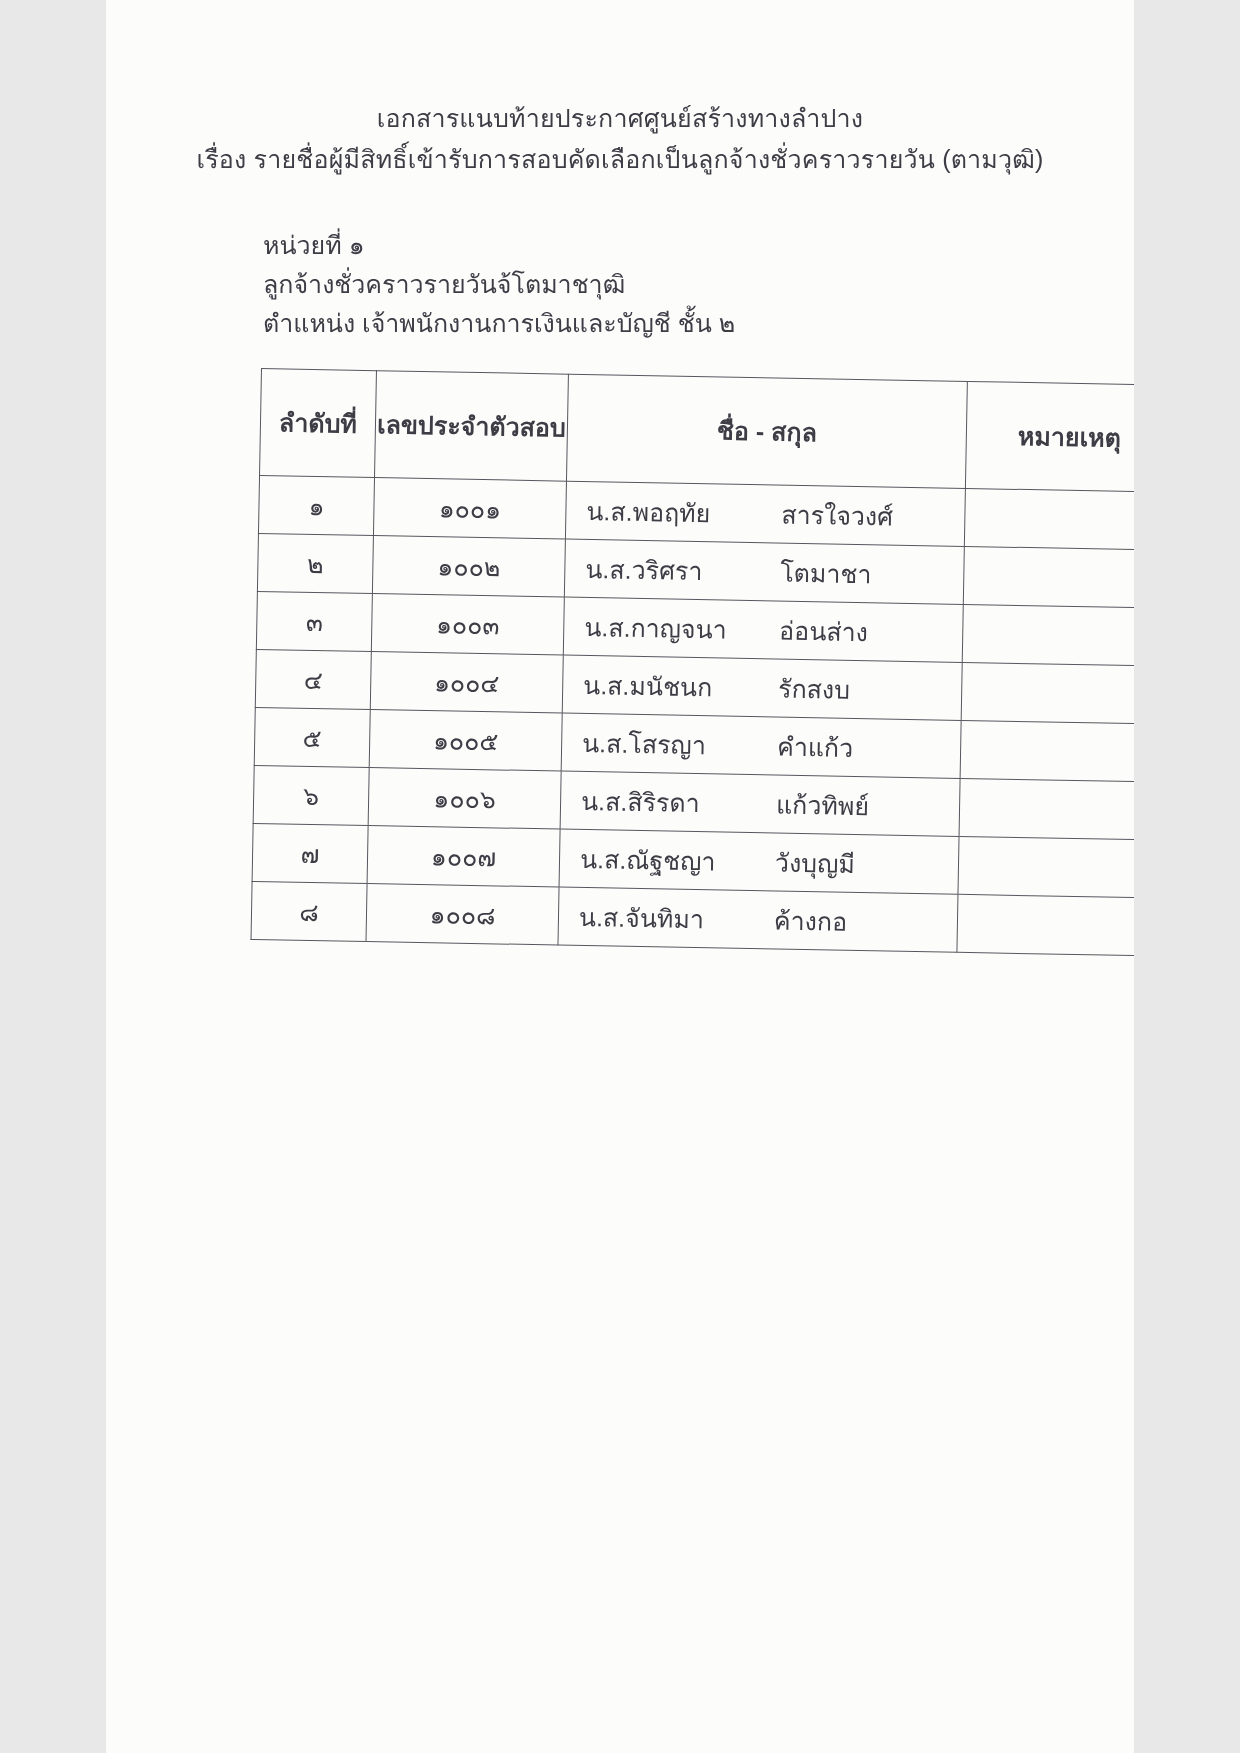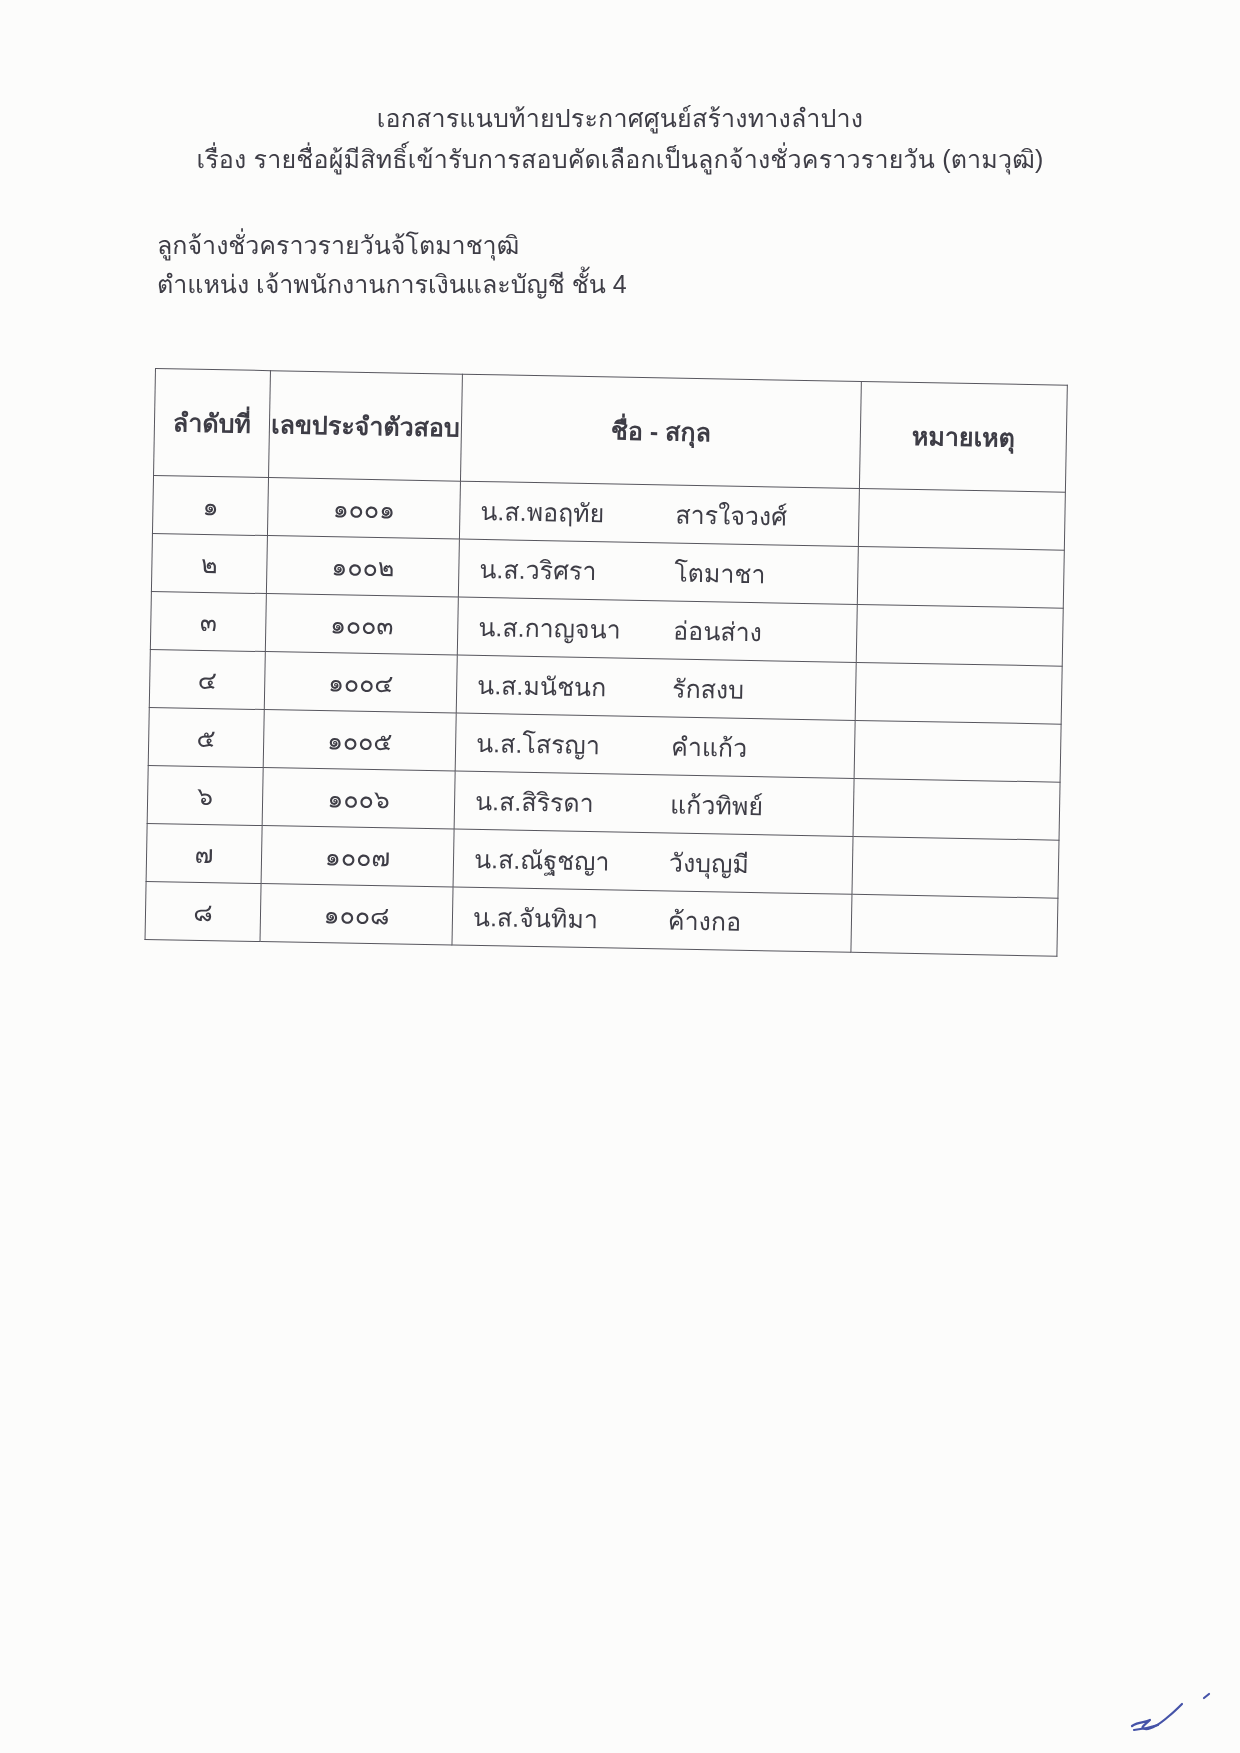--- a/index.html
+++ b/index.html
@@ -3,21 +3,21 @@
 <meta charset="utf-8">
 <style>
   html, body {
     margin: 0;
     padding: 0;
     background: #e8e8e8;
     font-family: "Liberation Sans", sans-serif;
   }
   .page {
     position: relative;
-    width: 1240px;
+    width: 1028px;
     height: 1753px;
     margin: 0 auto;
     background: #fcfcfb;
     color: #3e3d46;
     overflow: hidden;
   }
   .doc-header {
     position: absolute;
     top: 98px;
     left: 0;
@@ -95,22 +95,23 @@
 <body>
 
 <div class="page">
 
   <div class="doc-header">
     <div>เอกสารแนบท้ายประกาศศูนย์สร้างทางลำปาง</div>
     <div>เรื่อง  รายชื่อผู้มีสิทธิ์เข้ารับการสอบคัดเลือกเป็นลูกจ้างชั่วคราวรายวัน (ตามวุฒิ)</div>
   </div>
 
   <div class="doc-meta">
+    <div>หน่วยที่ ๑</div>
     <div>ลูกจ้างชั่วคราวรายวันจ้โตมาชาุฒิ</div>
-    <div>ตำแหน่ง  เจ้าพนักงานการเงินและบัญชี  ชั้น 4</div>
+    <div>ตำแหน่ง  เจ้าพนักงานการเงินและบัญชี  ชั้น ๒</div>
   </div>
 
   <div class="table-wrap">
     <table class="roster">
       <colgroup>
         <col class="c-no">
           <col class="c-examid">
           <col class="c-name">
           <col class="c-remark">
       </colgroup>

